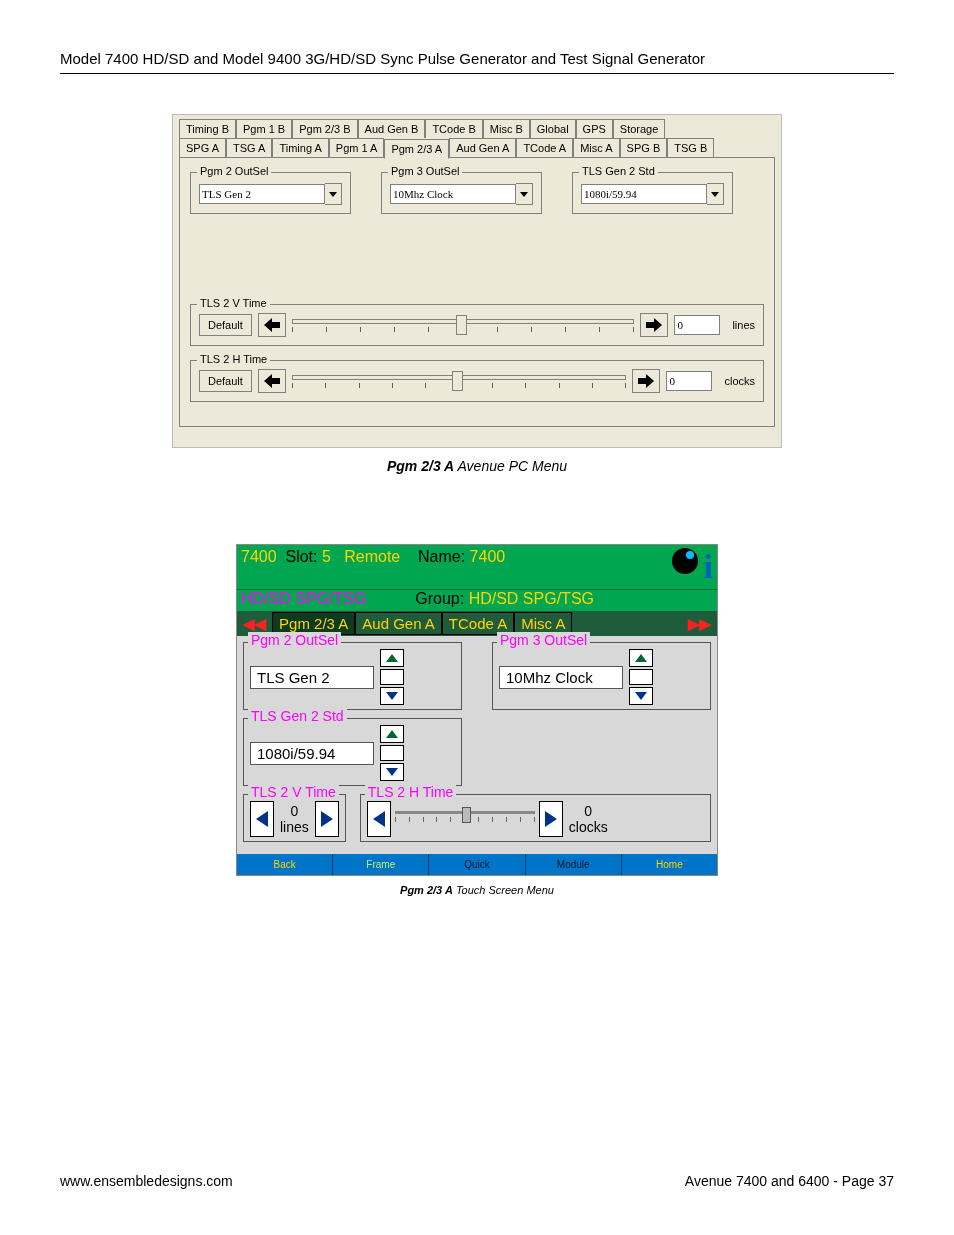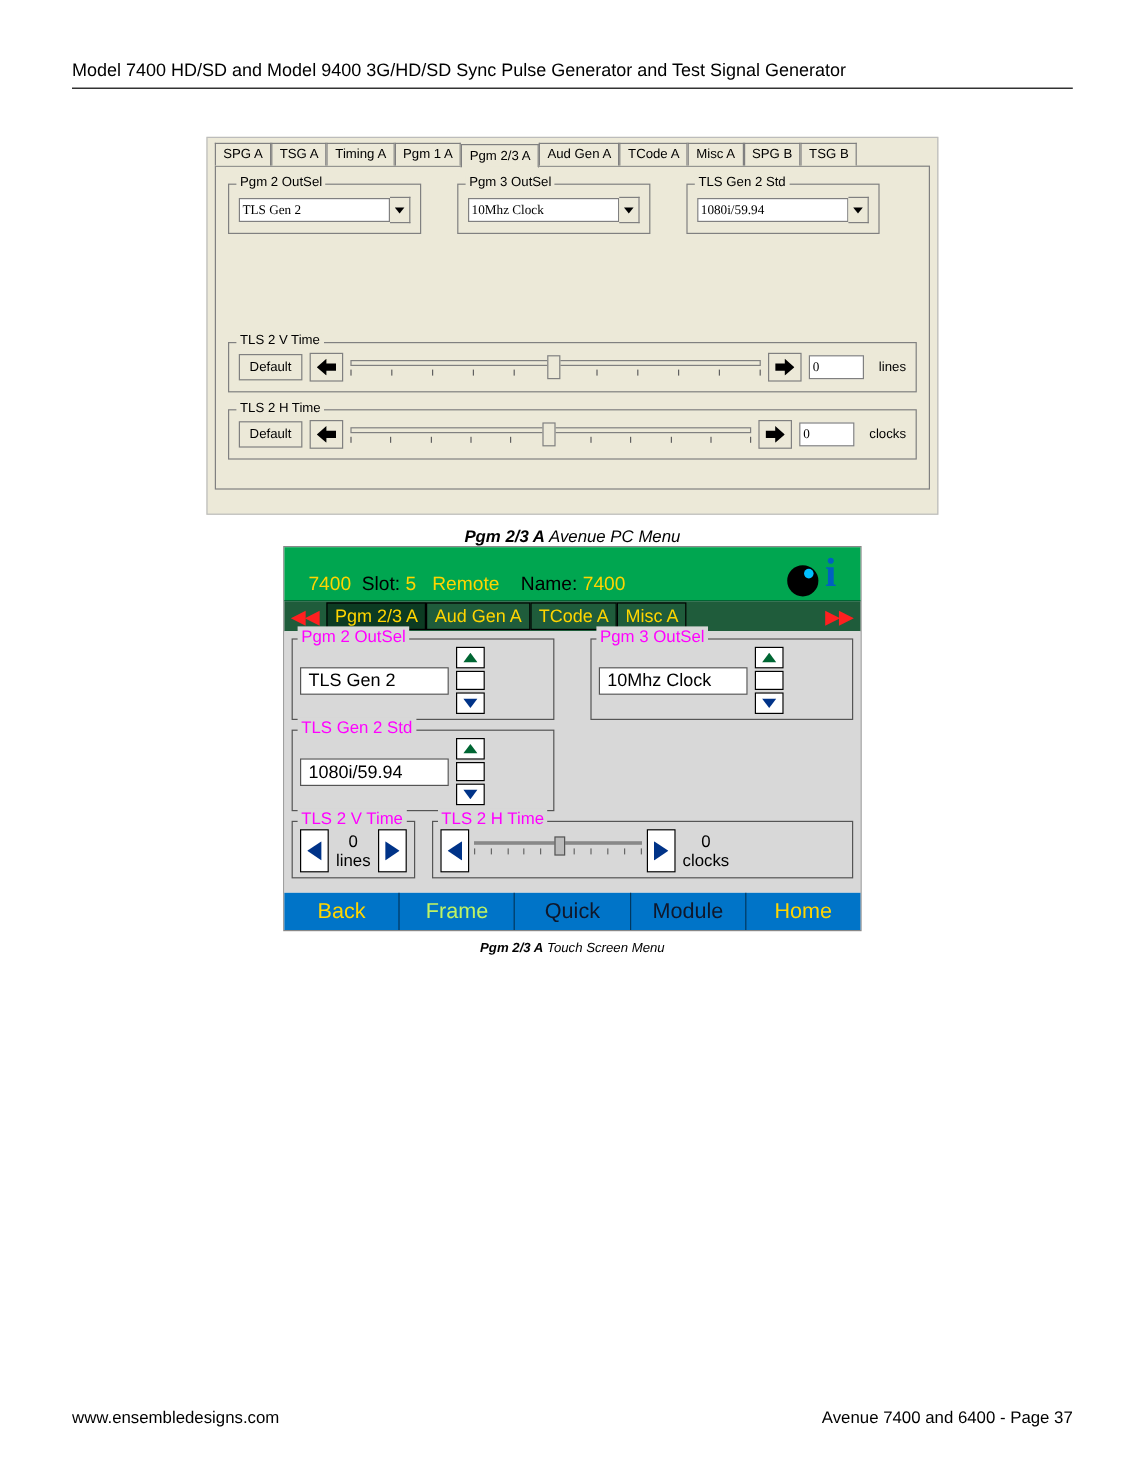--- a/index.html
+++ b/index.html
@@ -22,26 +22,26 @@
   .slider-row{display:flex;align-items:center;gap:6px}
   .btn{border:1px solid #808080;background:#ece9d8;padding:2px 8px;font-size:11px;height:22px}
   .arrow-btn{width:26px;height:22px;border:1px solid #808080;background:#ece9d8;display:flex;align-items:center;justify-content:center}
   .slider-track{flex:1;height:24px;position:relative}
   .slider-track .line{position:absolute;top:6px;left:0;right:0;height:3px;border:1px solid #808080;background:#ece9d8}
   .slider-track .ticks{position:absolute;top:14px;left:0;right:0;height:6px;display:flex;justify-content:space-between}
   .slider-track .ticks span{width:1px;height:5px;background:#606060}
   .slider-track .thumb{position:absolute;top:2px;left:48%;width:9px;height:18px;background:#ece9d8;border:1px solid #808080}
   .val-input{width:40px;height:18px;border:1px solid #808080;font-family:Tahoma;font-size:11px;padding:0 2px;background:#fff}
   .unit{font-size:11px;padding-left:6px}
-  .caption{text-align:center;font-size:14px;}
+  .caption{text-align:center;font-size:14px;margin-bottom:70px}
   .caption b{font-style:italic}
   .caption i{font-style:italic}
   
   .touch{width:480px;margin:0 auto 8px auto;border:1px solid #888;font-family:Arial,sans-serif}
-  .touch-top{background:#00a650;padding:3px 20px;display:flex;align-items:flex-end;font-size:16px;border-bottom:1px solid #006633}
+  .touch-top{background:#00a650;padding:3px 4px;display:flex;align-items:flex-start;font-size:16px;border-bottom:1px solid #006633}
   .touch-top .yellow{color:#ffd500}
   .touch-top .black{color:#000}
   .touch-top .hole{width:26px;height:26px;border-radius:50%;background:#000;margin-left:auto;position:relative}
   .touch-top .hole::after{content:"";position:absolute;width:8px;height:8px;border-radius:50%;background:#00c0ff;right:4px;top:3px}
   .touch .i-glyph{font-family:serif;font-weight:bold;font-size:34px;color:#0060c0;margin-left:6px}
   .touch-sub{background:#00a650;padding:0 4px 3px 4px;font-size:16px}
   .touch-sub .m{color:#ff00ff}
   .touch-sub .y{color:#ffd500}
   .touch-sub .k{color:#000}
   .touch-tabs{background:#1f5c3b;display:flex;align-items:center;font-size:15px}
@@ -60,38 +60,49 @@
   .spin .sbox.dn svg{fill:#003388}
   .spin .sbox.mid{height:14px}
   .tgroup .stepper{display:flex;align-items:center}
   .tgroup .step-btn{width:22px;height:34px;border:1px solid #000;background:#fff;display:flex;align-items:center;justify-content:center}
   .tgroup .step-val{display:flex;flex-direction:column;align-items:center;font-size:14px;padding:0 6px}
   .tgroup .tiny-slider{position:relative;width:140px;height:24px;margin:0 4px}
   .tgroup .tiny-slider .tline{position:absolute;top:4px;left:0;right:0;height:3px;background:#888}
   .tgroup .tiny-slider .tticks{position:absolute;top:10px;left:0;right:0;display:flex;justify-content:space-between}
   .tgroup .tiny-slider .tticks span{width:1px;height:5px;background:#666}
   .tgroup .tiny-slider .tthumb{position:absolute;top:0;left:48%;width:7px;height:14px;background:#bbb;border:1px solid #555}
-  .touch-footer{background:#0074c8;display:flex;font-size:18px}
+  .touch-footer{background:#0074c8;display:flex;font-size:10px}
   .touch-footer .fb{flex:1;text-align:center;padding:5px 0;border-right:1px solid #003860}
   .touch-footer .fb:last-child{border-right:none}
   .touch-footer .yellow{color:#ffd500}
   .touch-footer .green{color:#bef264}
   .touch-footer .black{color:#0f172a}
   .caption2{text-align:center;font-size:11px}
   .footer{position:absolute;bottom:46px;left:60px;right:60px;display:flex;justify-content:space-between;font-size:14px}
   svg.tri{width:10px;height:10px}
 </style>
 </head>
 <body>
 
 <div class="page">
   <div class="header-line">Model 7400 HD/SD and Model 9400 3G/HD/SD Sync Pulse Generator and Test Signal Generator</div>
   <hr class="rule">
 
   <div class="panel">
+    <div class="tabrow">
+      <span class="tab">Timing B</span>
+      <span class="tab">Pgm 1 B</span>
+      <span class="tab">Pgm 2/3 B</span>
+      <span class="tab">Aud Gen B</span>
+      <span class="tab">TCode B</span>
+      <span class="tab">Misc B</span>
+      <span class="tab">Global</span>
+      <span class="tab">GPS</span>
+      <span class="tab">Storage</span>
+    </div>
     <div class="tabrow">
       <span class="tab">SPG A</span>
       <span class="tab">TSG A</span>
       <span class="tab">Timing A</span>
       <span class="tab">Pgm 1 A</span>
       <span class="tab sel">Pgm 2/3 A</span>
       <span class="tab">Aud Gen A</span>
       <span class="tab">TCode A</span>
       <span class="tab">Misc A</span>
       <span class="tab">SPG B</span>
@@ -213,20 +224,26 @@
     <div class="touch-top">
       <span class="yellow">7400</span>&nbsp;&nbsp;
       <span class="black">Slot:</span>&nbsp;
       <span class="yellow">5</span>&nbsp;&nbsp;&nbsp;
       <span class="yellow">Remote</span>&nbsp;&nbsp;&nbsp;&nbsp;
       <span class="black">Name:</span>&nbsp;
       <span class="yellow">7400</span>
       <span class="hole"></span>
       <span class="i-glyph">i</span>
     </div>
+    <div class="touch-sub">
+      <span class="m">HD/SD SPG/TSG</span>
+      &nbsp;&nbsp;&nbsp;&nbsp;&nbsp;&nbsp;&nbsp;&nbsp;&nbsp;
+      <span class="k">Group:</span>
+      <span class="y">HD/SD SPG/TSG</span>
+    </div>
     <div class="touch-tabs">
       <span class="nav">◀◀</span>
       <span class="ttab sel">Pgm 2/3 A</span>
       <span class="ttab">Aud Gen A</span>
       <span class="ttab">TCode A</span>
       <span class="ttab">Misc A</span>
       <span class="nav" style="margin-left:auto">▶▶</span>
     </div>
     <div class="touch-body">
       <div class="trow">

